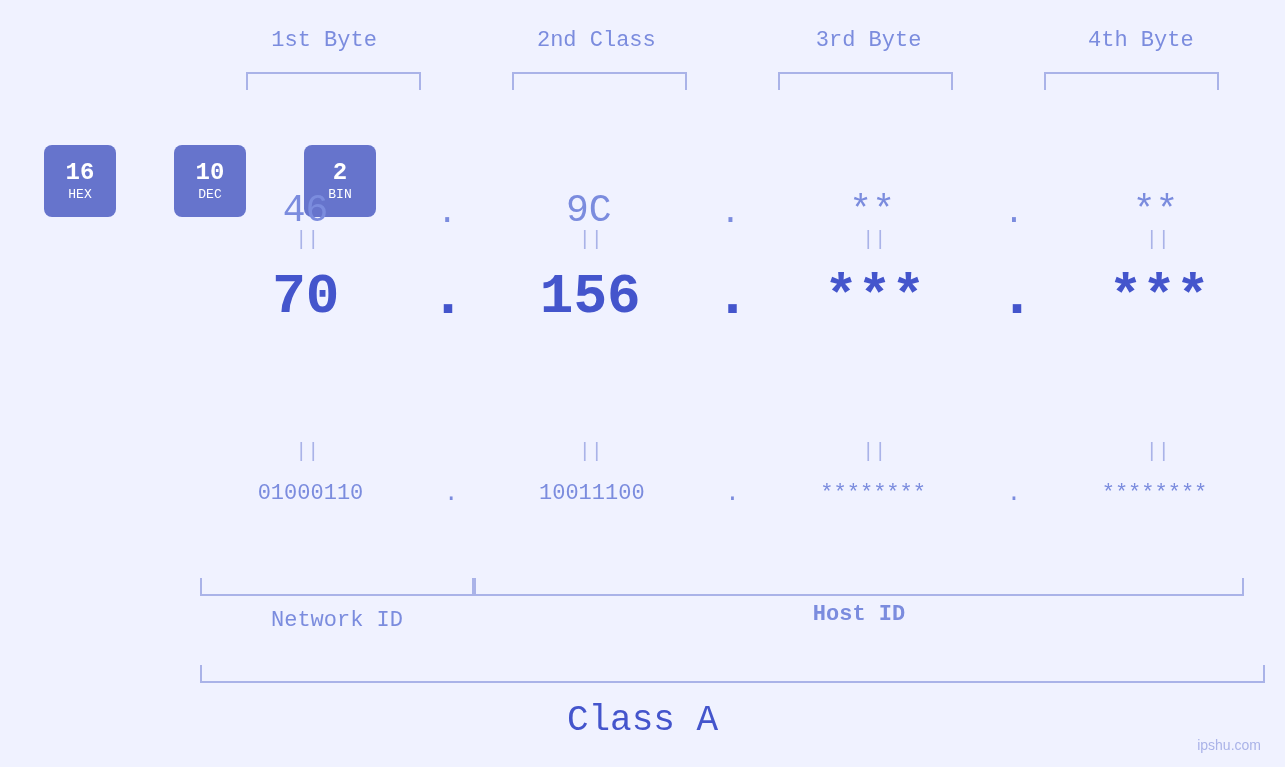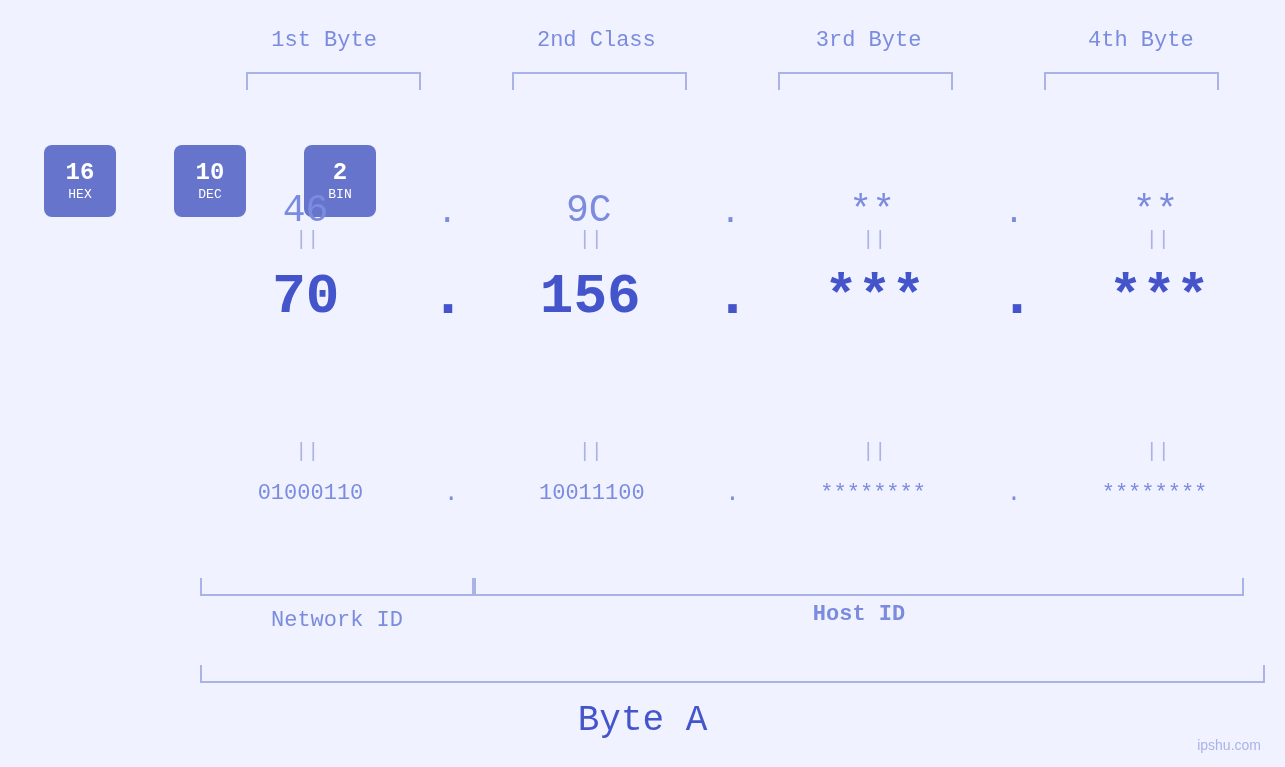--- a/index.html
+++ b/index.html
@@ -335,18 +335,18 @@
       <div class="bracket-label" style="width:274px; text-align:center; margin-top:12px;">Network ID</div>
     </div>
 
     <div class="bottom-host-bracket">
       <div style="width:770px; height:18px; border-bottom:2px solid #aab3e8; border-left:2px solid #aab3e8; border-right:2px solid #aab3e8;"></div>
       <div class="bracket-label" style="width:770px; text-align:center; margin-top:6px;">Host ID</div>
     </div>
 
     <div class="bottom-class-bracket-line"></div>
 
-    <div class="class-a-label">Byte A</div>
+    <div class="class-a-label">Class A</div>
 
     <div class="watermark">ipshu.com</div>
 
   </div>
 </div>
 
 </body></html>

